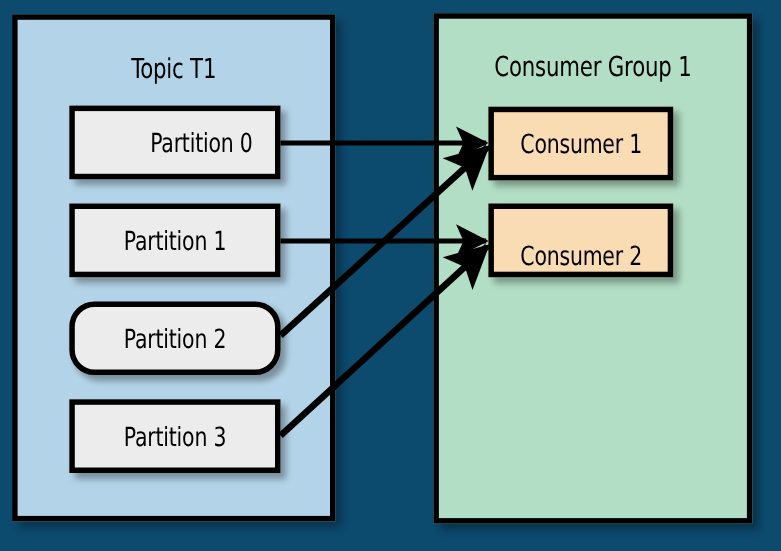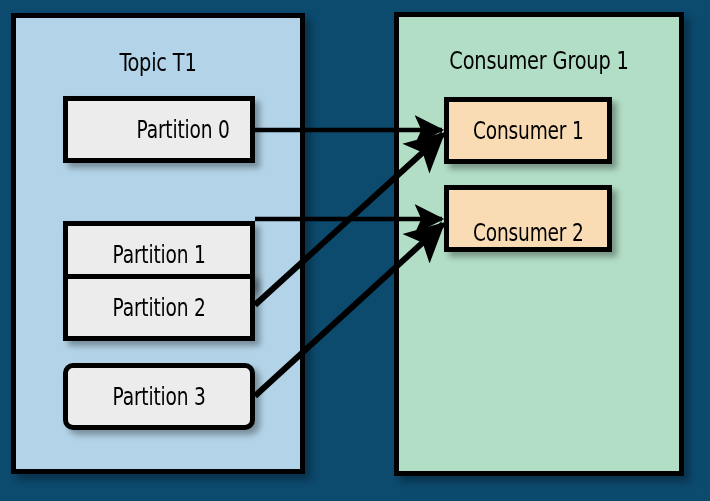--- a/index.html
+++ b/index.html
@@ -78,23 +78,23 @@
     height: 67px;
     background: #ececec;
   }
   .consumer {
     left: 444px;
     width: 168px;
     height: 67px;
     background: #fadcb4;
   }
   #p0 { top: 96px; padding-left: 48px; }
-  #p1 { top: 185px; margin-top: 36px; }
-  #p2 { top: 274px; }
-  #p3 { top: 363px; border-radius: 10px; }
+  #p1 { top: 185px; }
+  #p2 { top: 274px; border-radius: 23px; }
+  #p3 { top: 363px; }
   #c1 { top: 97px; }
   #c2 { top: 185px; align-items: flex-end; }
 
   #edges {
     position: absolute;
     left: 0;
     top: 0;
     width: 710px;
     height: 501px;
     pointer-events: none;

